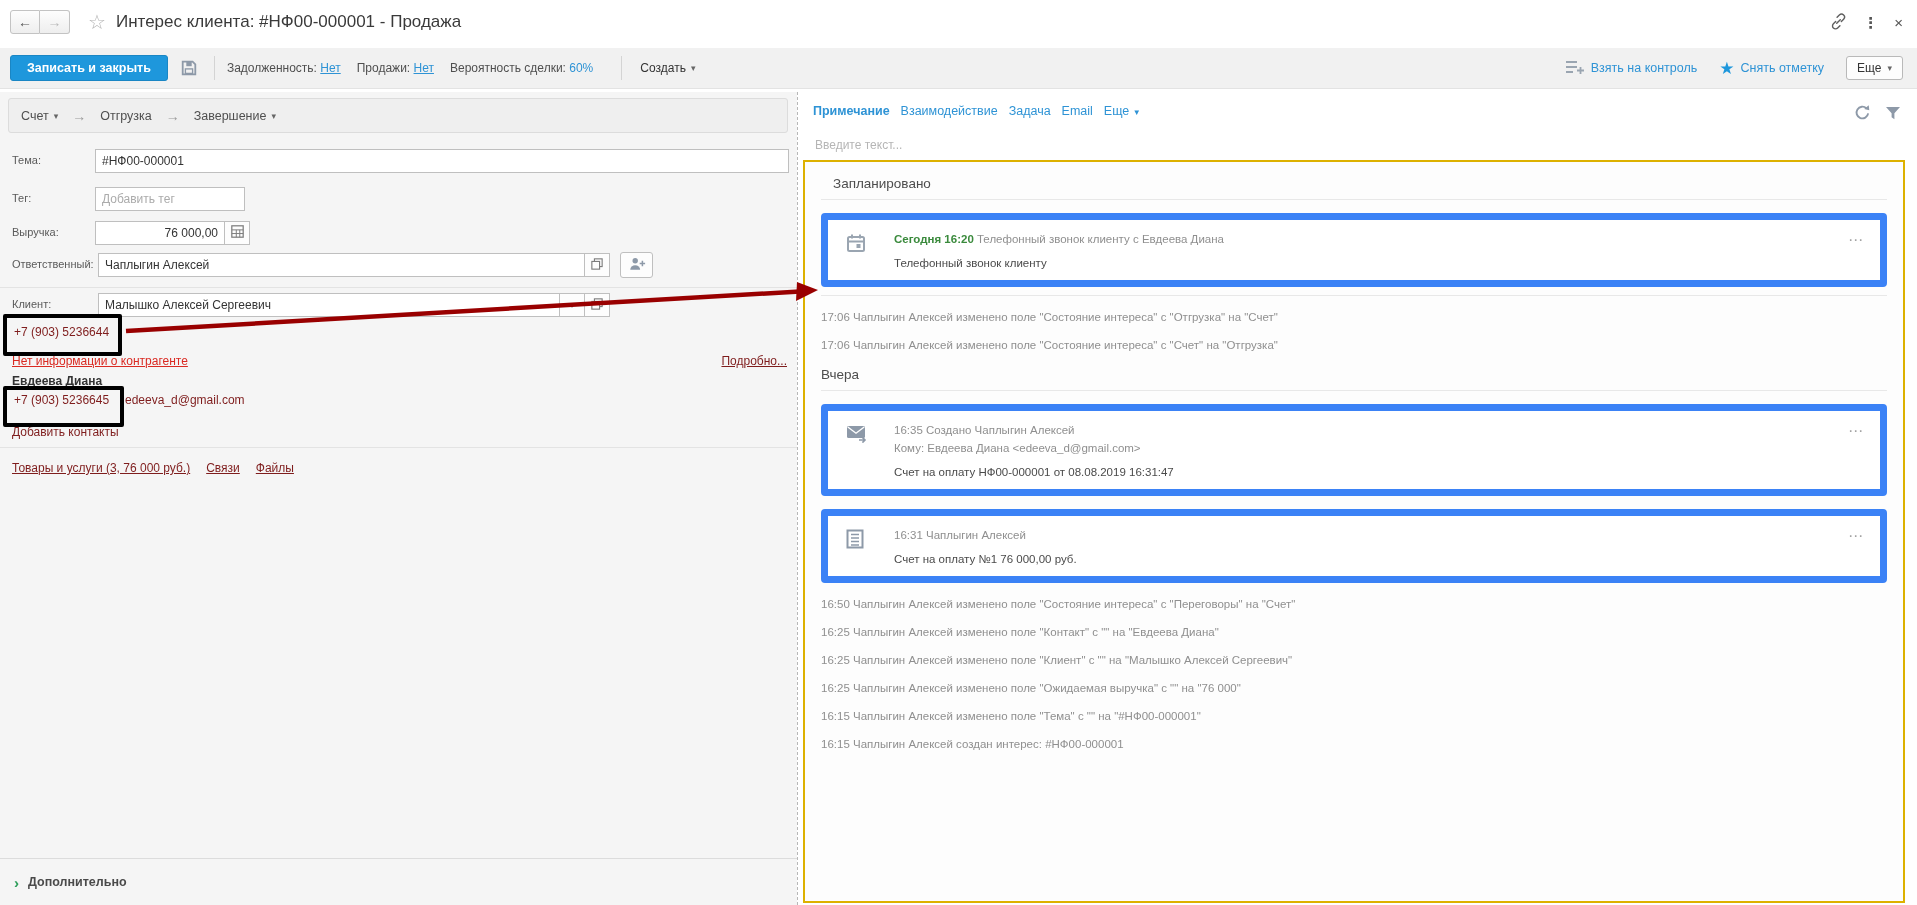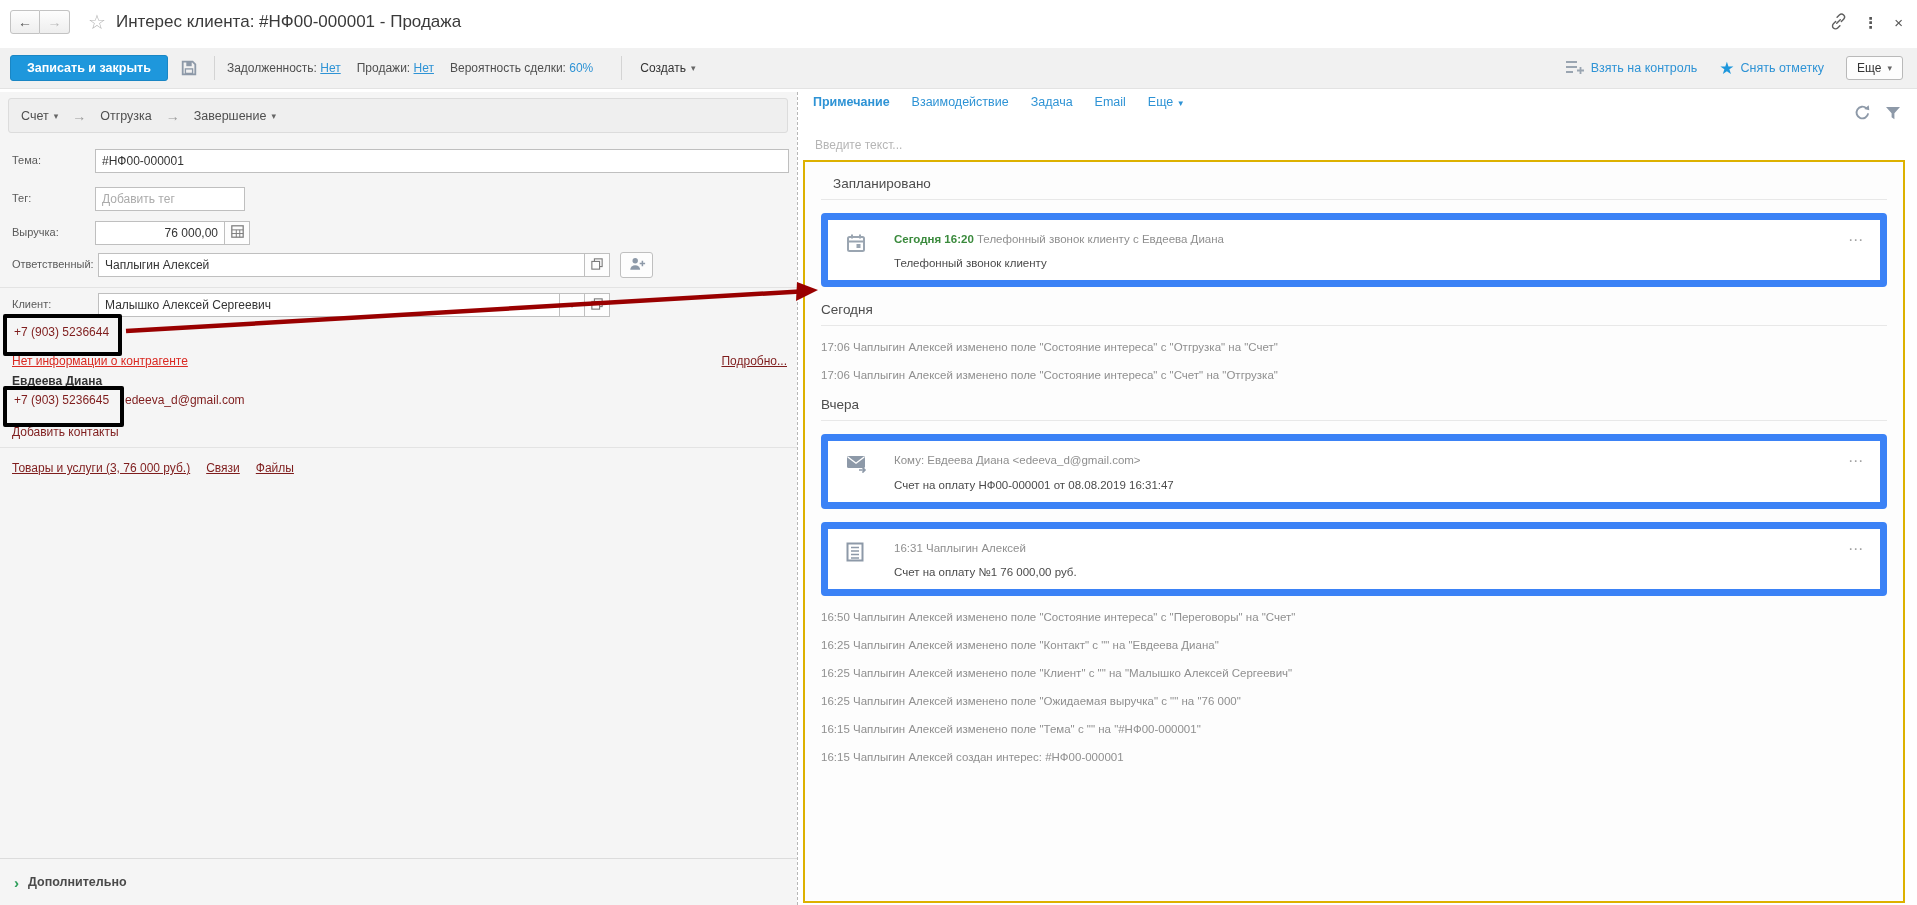--- a/index.html
+++ b/index.html
@@ -61,21 +61,21 @@
   .hline{position:absolute;left:0;width:797px;height:0;border-top:1px solid #e3e3e3;}
   .plink{color:#7f1d1d;cursor:pointer;text-decoration:none;font-size:12px;}
   .ulink{text-decoration:underline;}
   .redlink{color:#da2a22;text-decoration:underline;cursor:pointer;font-size:12px;}
   .cname{font-weight:bold;color:#333;font-size:12px;}
   .lp-footer{position:absolute;left:0;bottom:0;width:797px;height:47px;border-top:1px solid #dcdcdc;
     display:flex;align-items:center;padding-left:14px;box-sizing:border-box;cursor:pointer;}
   .chev{color:#2e9e5b;font-weight:bold;font-size:15px;margin-right:9px;}
   .lp-footer span.lbl{color:#4a4a4a;font-size:12.5px;font-weight:bold;}
   
-  .tabs{position:absolute;left:15px;top:3px;display:flex;gap:22px;align-items:flex-end;}
+  .tabs{position:absolute;left:15px;top:12px;display:flex;gap:11px;align-items:flex-end;}
   .tab{color:#2e93d5;font-size:12.5px;cursor:pointer;white-space:nowrap;}
   .tab.active{font-weight:bold;}
   .tab .dd{font-size:8px;}
   .rp-icons{position:absolute;right:16px;top:12px;display:flex;gap:14px;align-items:center;}
   .rp-icons span{cursor:pointer;line-height:0;}
   .note-input{position:absolute;left:15px;top:40px;width:1090px;height:24px;border:none;background:#fff;
     font-family:inherit;font-size:12px;outline:none;}
   .note-input::placeholder{color:#b5b5b5;}
   .ybox{position:absolute;left:5px;top:68px;width:1102px;height:743px;border:2px solid #ddb100;
     background:#fdfdfd;box-sizing:border-box;padding:0 16px;overflow:hidden;}
@@ -332,39 +332,39 @@
       <div class="tl-main">
         <div class="tl-meta">
           <span class="tl-time">Сегодня 16:20</span>
           <span>Телефонный звонок клиенту с Евдеева Диана</span>
         </div>
         <div class="tl-body">Телефонный звонок клиенту</div>
       </div>
       <span class="tl-menu">⋯</span>
     </div>
 
-    <div class="sec-h">Сегодня</div>
     <div class="sec-hr"></div>
 
     <div class="tl-event">17:06 Чаплыгин Алексей изменено поле "Состояние интереса" с "Отгрузка" на "Счет"</div>
     <div class="tl-event">17:06 Чаплыгин Алексей изменено поле "Состояние интереса" с "Счет" на "Отгрузка"</div>
 
     <div class="sec-h">Вчера</div>
     <div class="sec-hr"></div>
 
     <div class="tl-card">
       <span class="tl-ico">
         <svg width="22" height="19" viewBox="0 0 22 19">
             <rect x="1" y="2" width="18" height="12" rx="1.5" fill="#8d99a8"></rect>
             <path d="M1.8 3 L10 9.2 L18.2 3" stroke="#fff" stroke-width="1.4" fill="none"></path>
             <path d="M13 16 h6 m-2.6 -2.6 l2.6 2.6 -2.6 2.6" stroke="#8d99a8" stroke-width="1.6" fill="none"></path>
           </svg>
       </span>
       <div class="tl-main">
         <div class="tl-meta">
+          <div>16:35 Создано Чаплыгин Алексей</div>
           <div>Кому: Евдеева Диана &lt;edeeva_d@gmail.com&gt;</div>
         </div>
         <div class="tl-body">Счет на оплату НФ00-000001 от 08.08.2019 16:31:47</div>
       </div>
       <span class="tl-menu">⋯</span>
     </div>
 
     <div class="tl-card">
       <span class="tl-ico">
         <svg width="18" height="20" viewBox="0 0 18 20">

